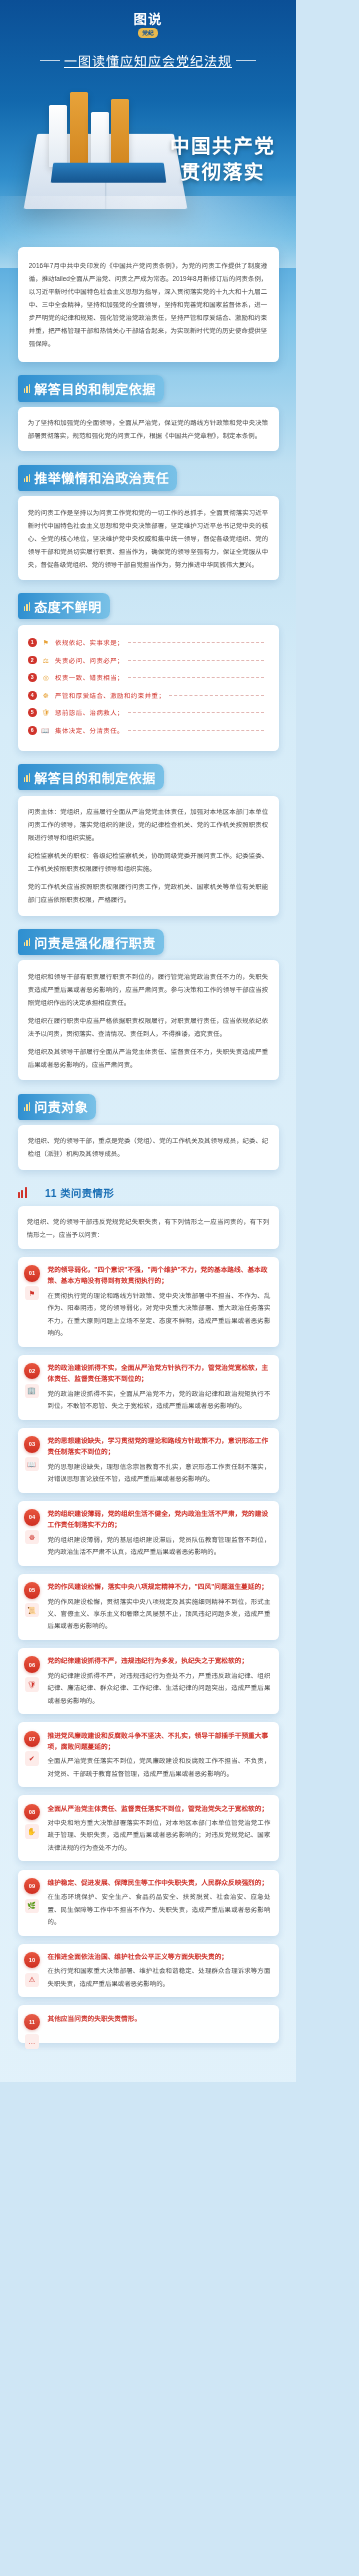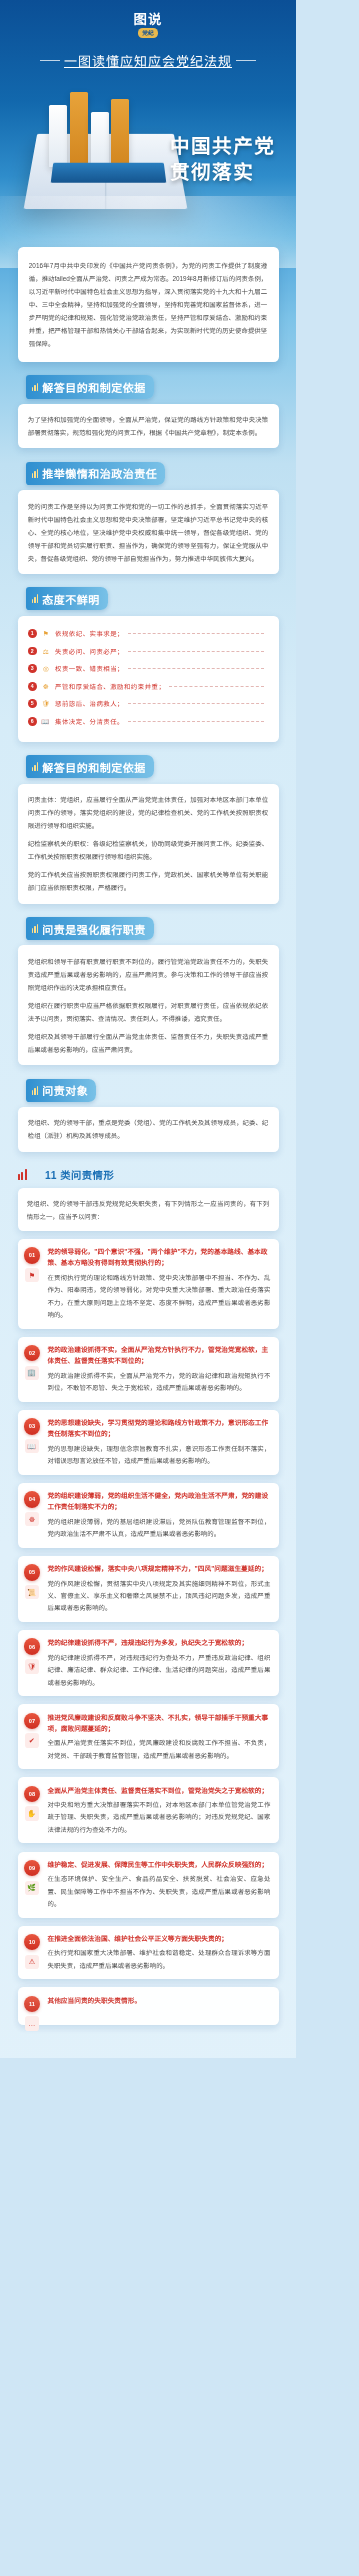--- a/index.html
+++ b/index.html
@@ -7,21 +7,21 @@
   body {
     width: 360px;
     font-family: "Liberation Sans", "DejaVu Sans", sans-serif;
     background: #cfe6f5;
     color: #333;
   }
   .page {
     width: 296px;
     position: relative;
     background: linear-gradient(180deg, #0f5fa8 0px, #1574c0 113px, #3f9ad6 216px, #7dc3e8 319px, #bfe0f2 464px, #d6ecf8 721px, #dff0fa 1546px, #e6f4fb 3193px);
-    padding-bottom: 23px;
+    padding-bottom: 29px;
     overflow: hidden;
   }
 
   
   .hero {
     position: relative;
     height: 268px;
     background: linear-gradient(180deg, #0b4f96 0%, #1268ad 38%, #2f8dcb 66%, #72bde5 88%, #a8d6ee 100%);
     text-align: center;
     overflow: hidden;
@@ -104,21 +104,21 @@
     box-shadow: 0 3.1px 7.2px rgba(0,0,0,0.18);
   }
   .p1 { left: 49px;  top: 20.6px;  height: 62px; }
   .p2 { left: 70px; top: 8.2px;  height: 74px; background: linear-gradient(180deg,#e8a33a,#d2861f); }
   .p3 { left: 91px; top: 28px;  height: 55px; }
   .p4 { left: 111px; top: 15.5px;  height: 67px; background: linear-gradient(180deg,#e8a33a,#d2861f); }
 
   .hero-title {
     position: absolute;
     right: 20.6px; top: 49px;
-    text-align: left;
+    text-align: center;
     color: #fff;
     font-size: 19.6px;
     font-weight: bold;
     letter-spacing: 1.5px;
     line-height: 26px;
     text-shadow: 0 1.5px 4.1px rgba(0,0,0,0.35);
     margin-left: 21px;
   }
   .hero-title span { display: block; }
 
@@ -139,26 +139,25 @@
   }
 
   .sec { margin-top: 13.4px; }
   .sec-head {
     display: flex;
     align-items: center;
     background: linear-gradient(90deg, #2f8fd0, #79c1e7);
     color: #fff;
     border-radius: 3.1px 7.2px 7.2px 3.1px;
     padding: 3.6px 8.2px 3.6px 6.2px;
-    font-size: 11px;
+    font-size: 13px;
     font-weight: bold;
     letter-spacing: 0.5px;
     box-shadow: 0 1.5px 4.1px rgba(20,90,150,0.25);
     width: fit-content;
-    margin-left: 8px;
   }
   .sec-head .bars {
     display: inline-flex; gap: 1px; margin-right: 4.1px; align-items: flex-end;
   }
   .sec-head .bars i { display:block; width:1.5px; background:#ffe08a; border-radius:0.5px; }
   .sec-head .bars i:nth-child(1){ height:4.6px; }
   .sec-head .bars i:nth-child(2){ height:6.7px; }
   .sec-head .bars i:nth-child(3){ height:8.8px; }
 
   .sec-body {

